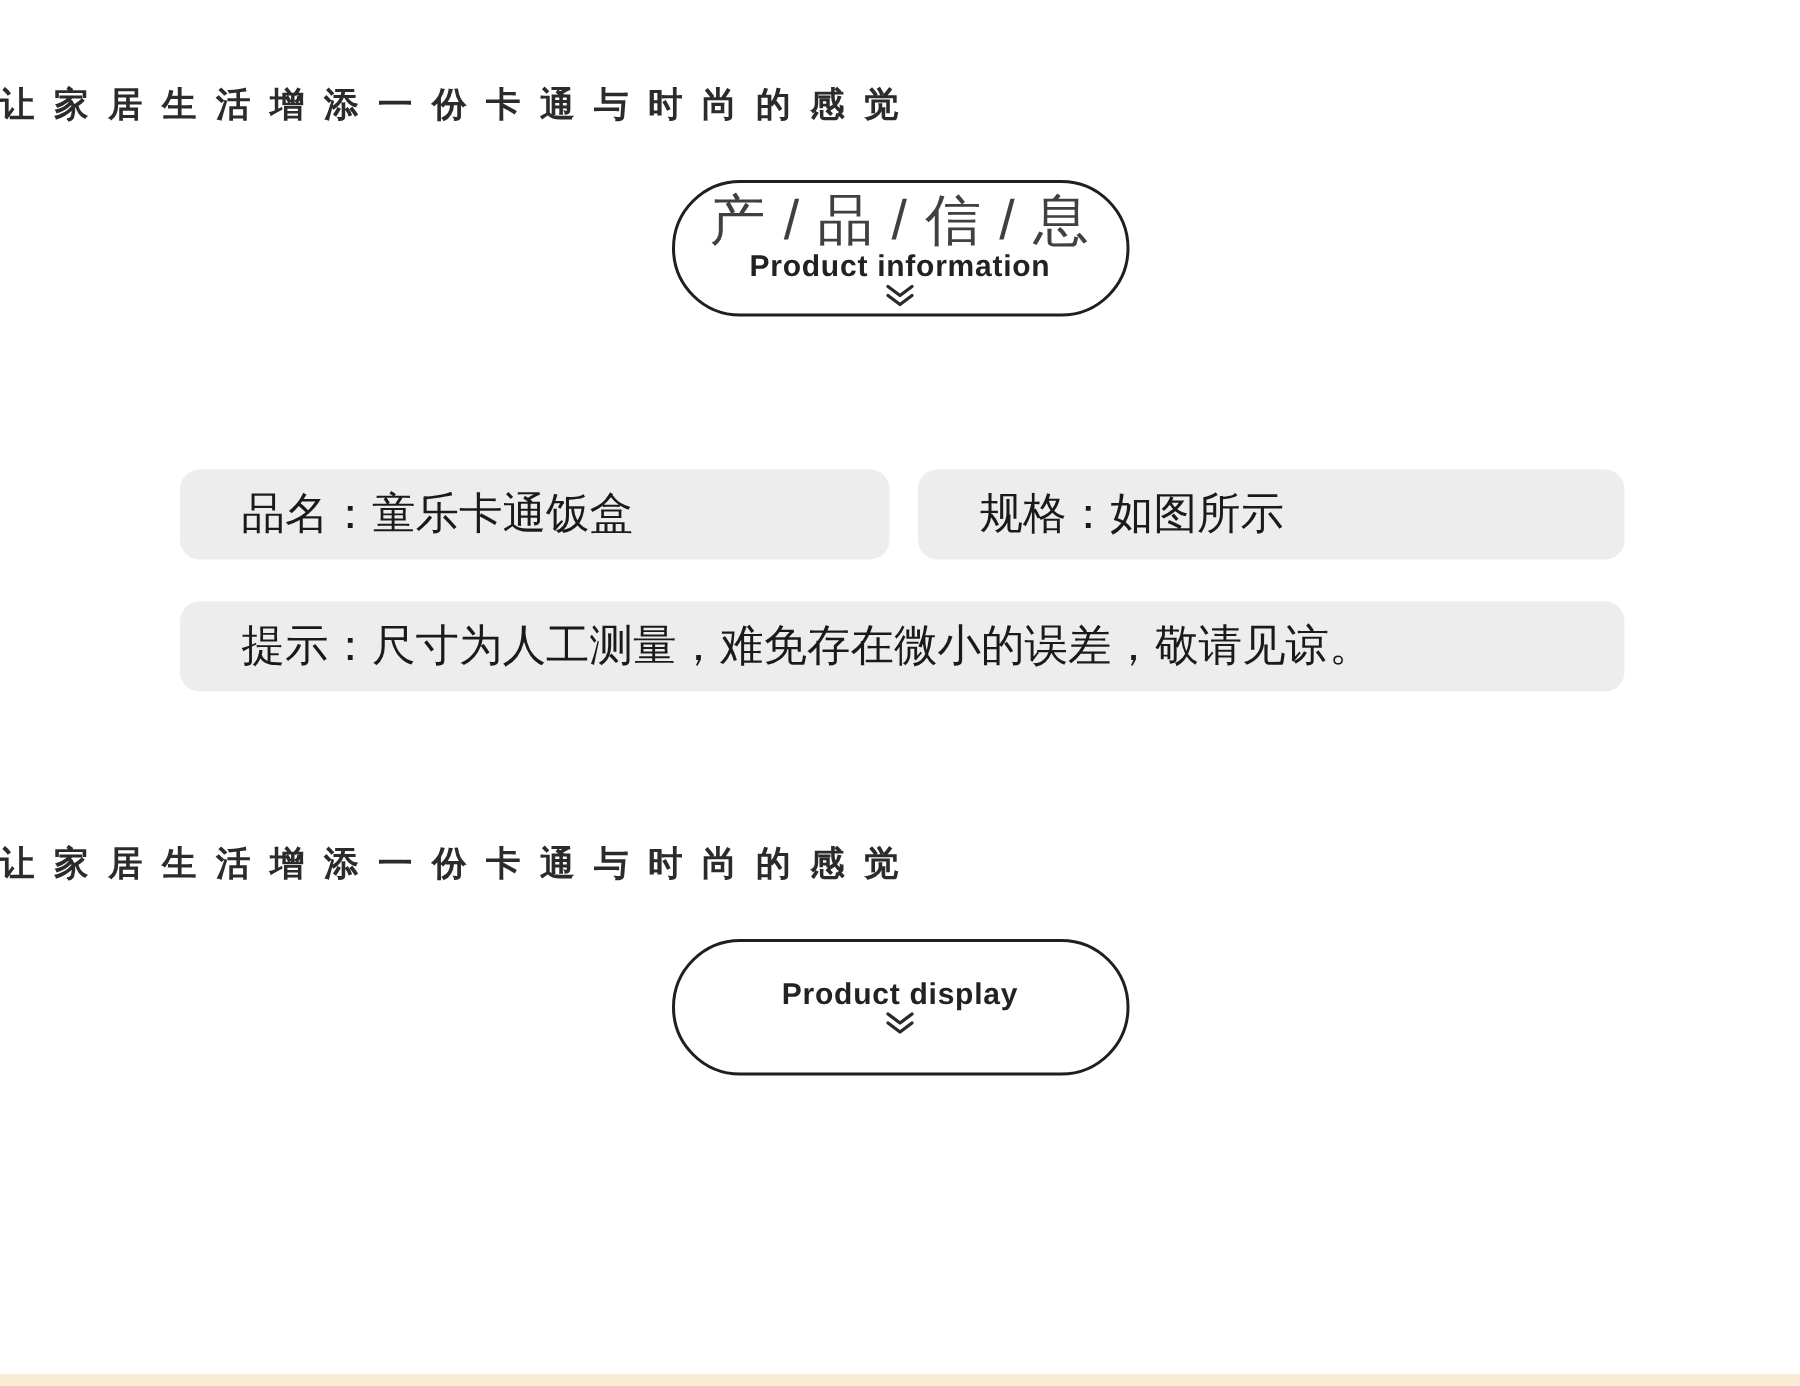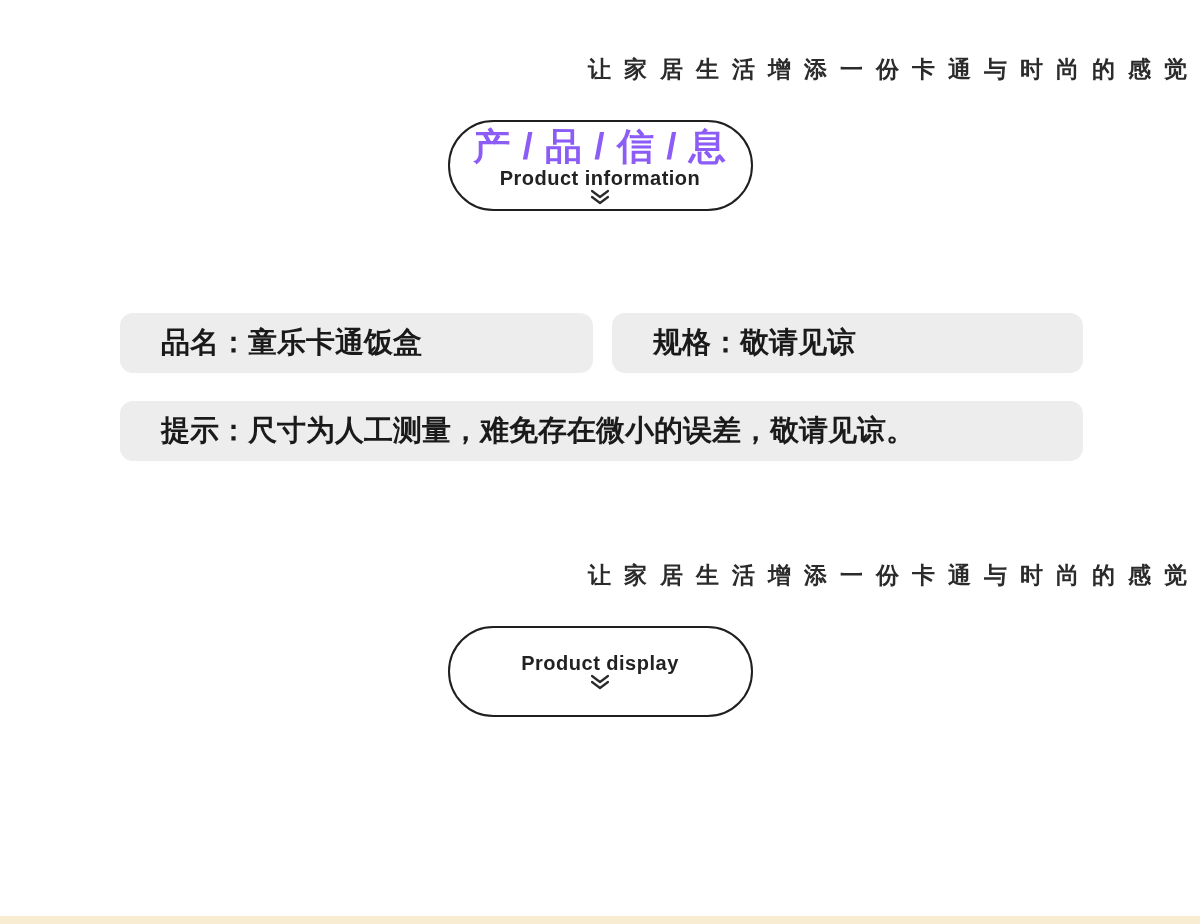--- a/index.html
+++ b/index.html
@@ -14,21 +14,21 @@
   .page{
     position:relative;
     width:1200px;
     height:924px;
     background:var(--page-bg);
     overflow:hidden;
     margin:0 auto;
   }
   
   .tagline{
-    text-align:right;
+    text-align:left;
     font-size:23px;
     line-height:30px;
     font-weight:600;
     letter-spacing:13px;
     color:#2b2b2b;
   }
   .tagline-1{padding-top:54px;}
   .tagline-2{margin-top:99px;}
   
   .badge{
@@ -39,22 +39,22 @@
     border-radius:48px;
     display:flex;
     flex-direction:column;
     align-items:center;
     justify-content:center;
     background:#fff;
   }
   .badge-title{
     font-size:37px;
     line-height:42px;
-    font-weight:700;
-    color:#8b5cf6;
+    font-weight:400;
+    color:#404040;
     letter-spacing:1px;
     white-space:nowrap;
   }
   .badge-sub{
     font-size:20px;
     line-height:18px;
     font-weight:600;
     color:#222;
     margin-top:1px;
     letter-spacing:0.5px;
@@ -77,21 +77,21 @@
   }
   .spec-box{
     height:60px;
     background:var(--box-bg);
     border-radius:13px;
     display:flex;
     align-items:center;
     padding-left:41px;
     font-size:29px;
     color:var(--text);
-    font-weight:700;
+    font-weight:400;
     white-space:nowrap;
     overflow:hidden;
   }
   .spec-box.wide{grid-column:1 / -1;}
   
   .bottom-strip{
     position:absolute;
     left:0;right:0;bottom:0;
     height:8px;
     background:var(--strip);
@@ -114,21 +114,21 @@
           <polyline points="3,8 11,14 19,8" fill="none" stroke="#2a2a2a" stroke-width="2.2" stroke-linecap="round" stroke-linejoin="round"></polyline>
         </svg>
       </div>
     </div>
 
     <div class="spec-grid">
       <div class="spec-box">
         <span>品名：童乐卡通饭盒</span>
       </div>
       <div class="spec-box">
-        <span>规格：敬请见谅</span>
+        <span>规格：如图所示</span>
       </div>
       <div class="spec-box wide">
         <span>提示：尺寸为人工测量，难免存在微小的误差，敬请见谅。</span>
       </div>
     </div>
   </section>
 
   <section>
     <div class="tagline tagline-2">让家居生活增添一份卡通与时尚的感觉</div>
 

